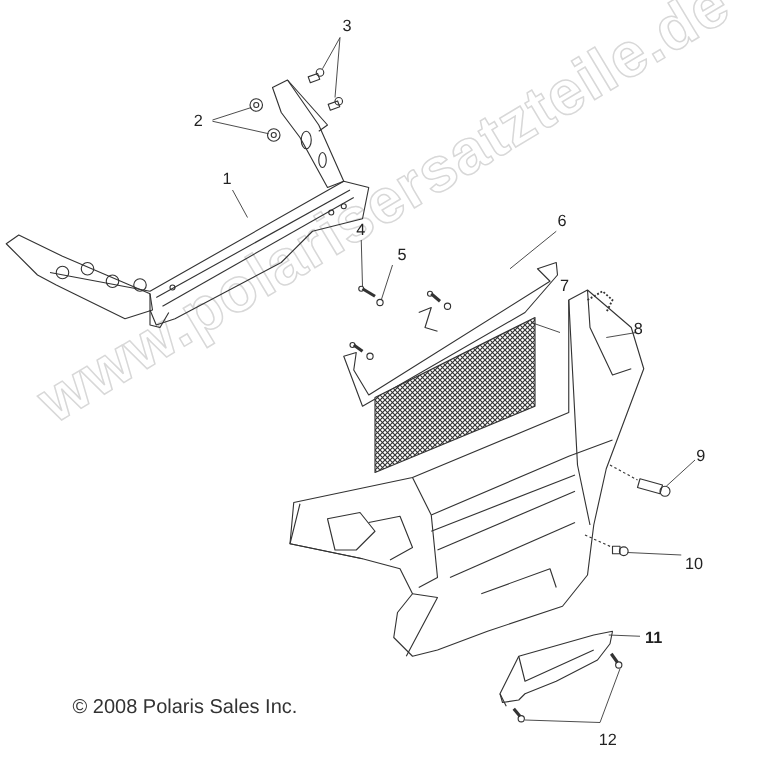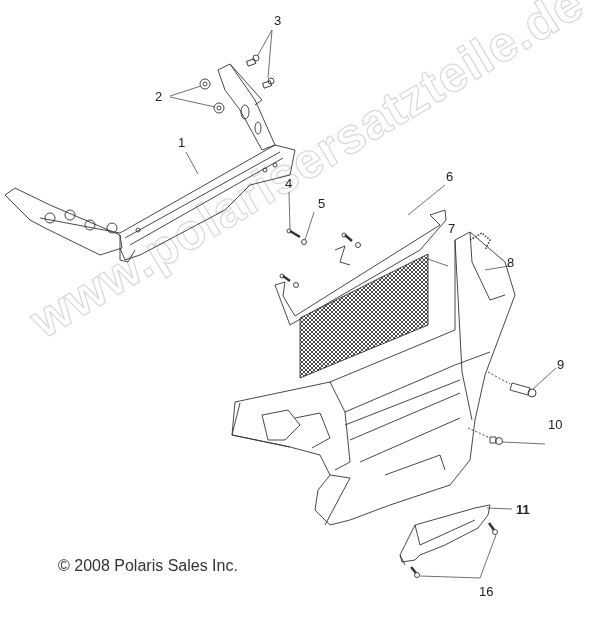--- a/index.html
+++ b/index.html
@@ -145,17 +145,17 @@
 
 <div class="callout" style="left:178px;top:136px;">1</div>
 <div class="callout" style="left:155px;top:90px;">2</div>
 <div class="callout" style="left:274px;top:14px;">3</div>
 <div class="callout" style="left:285px;top:177px;">4</div>
 <div class="callout" style="left:318px;top:197px;">5</div>
 <div class="callout" style="left:446px;top:170px;">6</div>
 <div class="callout" style="left:448px;top:222px;">7</div>
 <div class="callout" style="left:507px;top:256px;">8</div>
 <div class="callout" style="left:557px;top:358px;">9</div>
-<div class="callout" style="left:548px;top:418px;">10</div>
+<div class="callout" style="left:548px;top:444px;">10</div>
 <div class="callout" style="left:516px;top:503px;font-weight:bold;">11</div>
-<div class="callout" style="left:479px;top:585px;">16</div>
+<div class="callout" style="left:479px;top:585px;">12</div>
 
 <div class="copyright">© 2008 Polaris Sales Inc.</div>
 
 </body></html>

